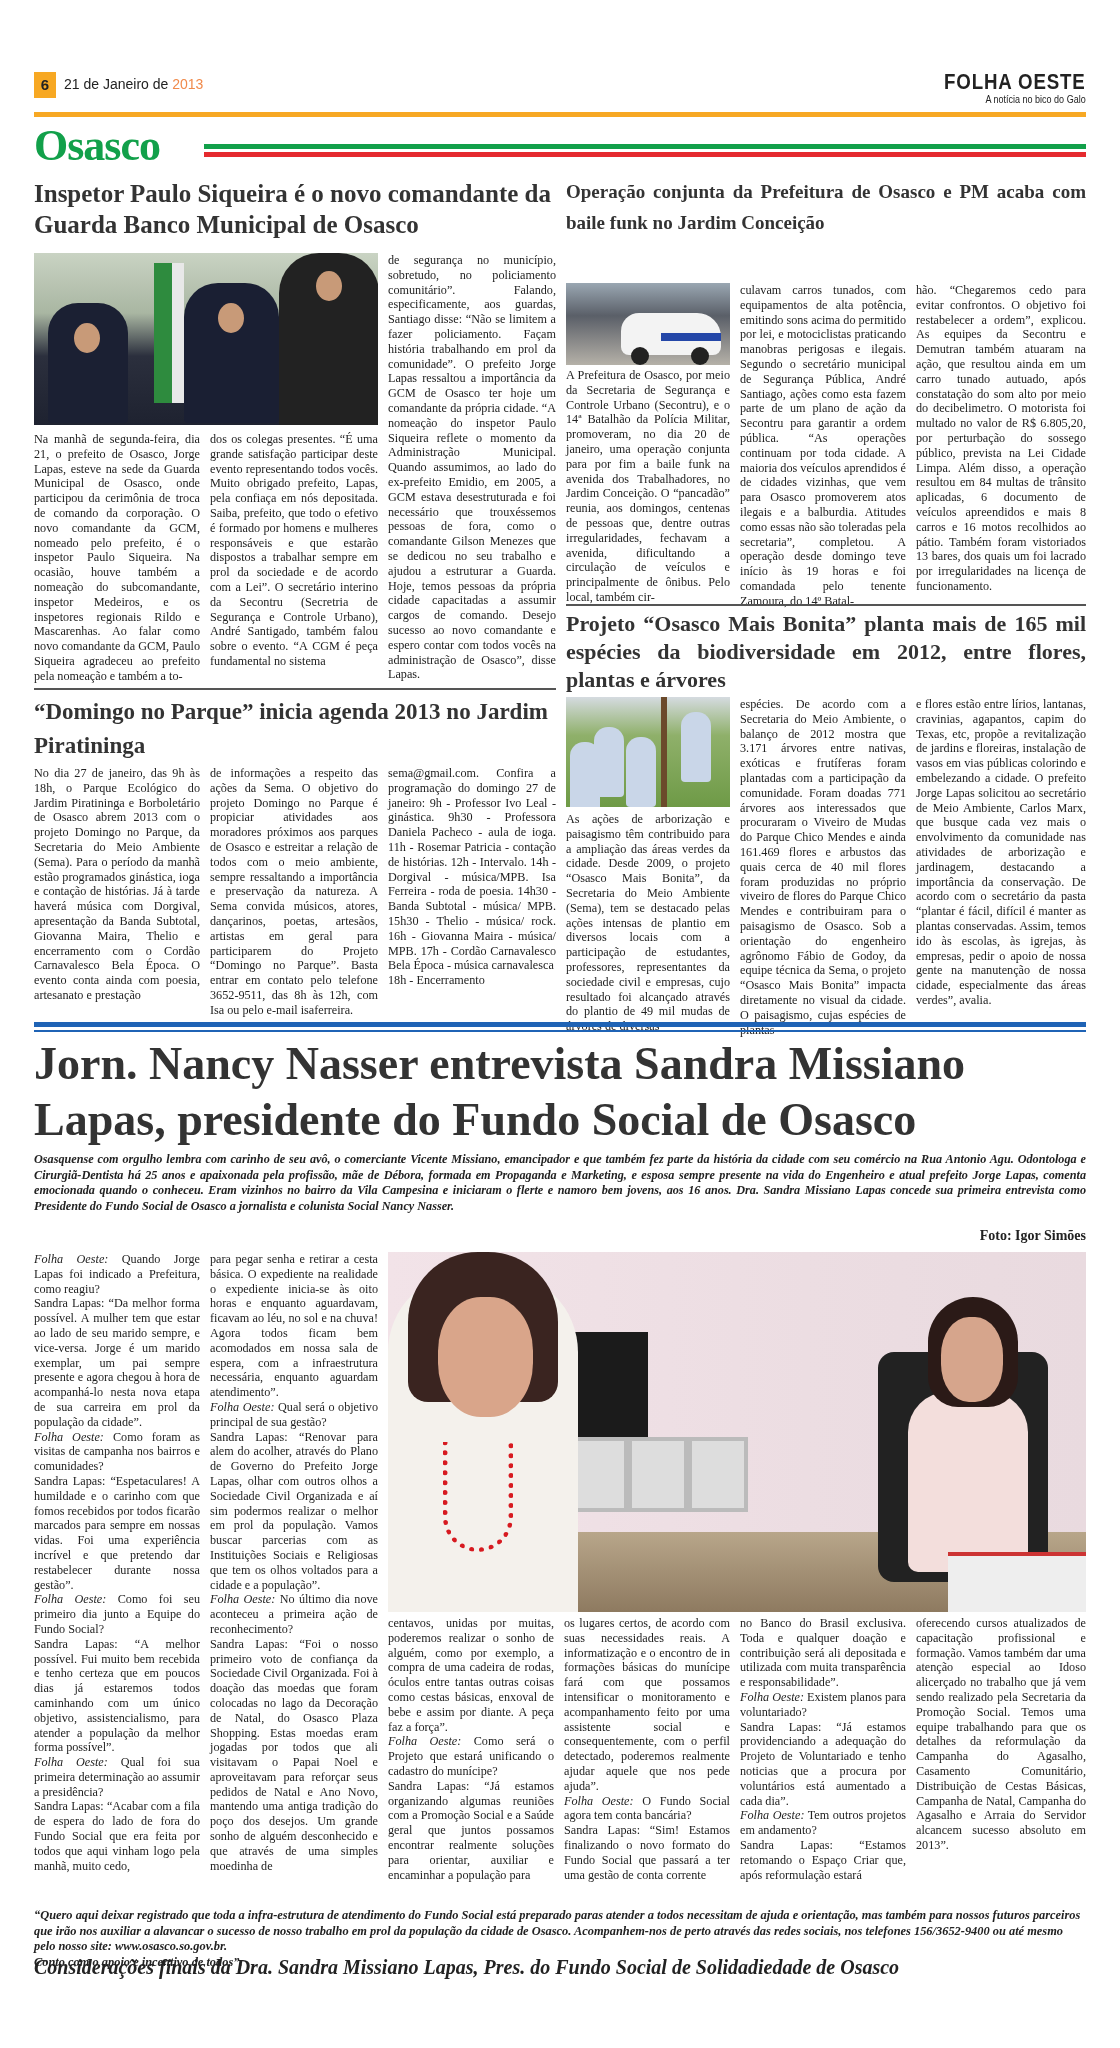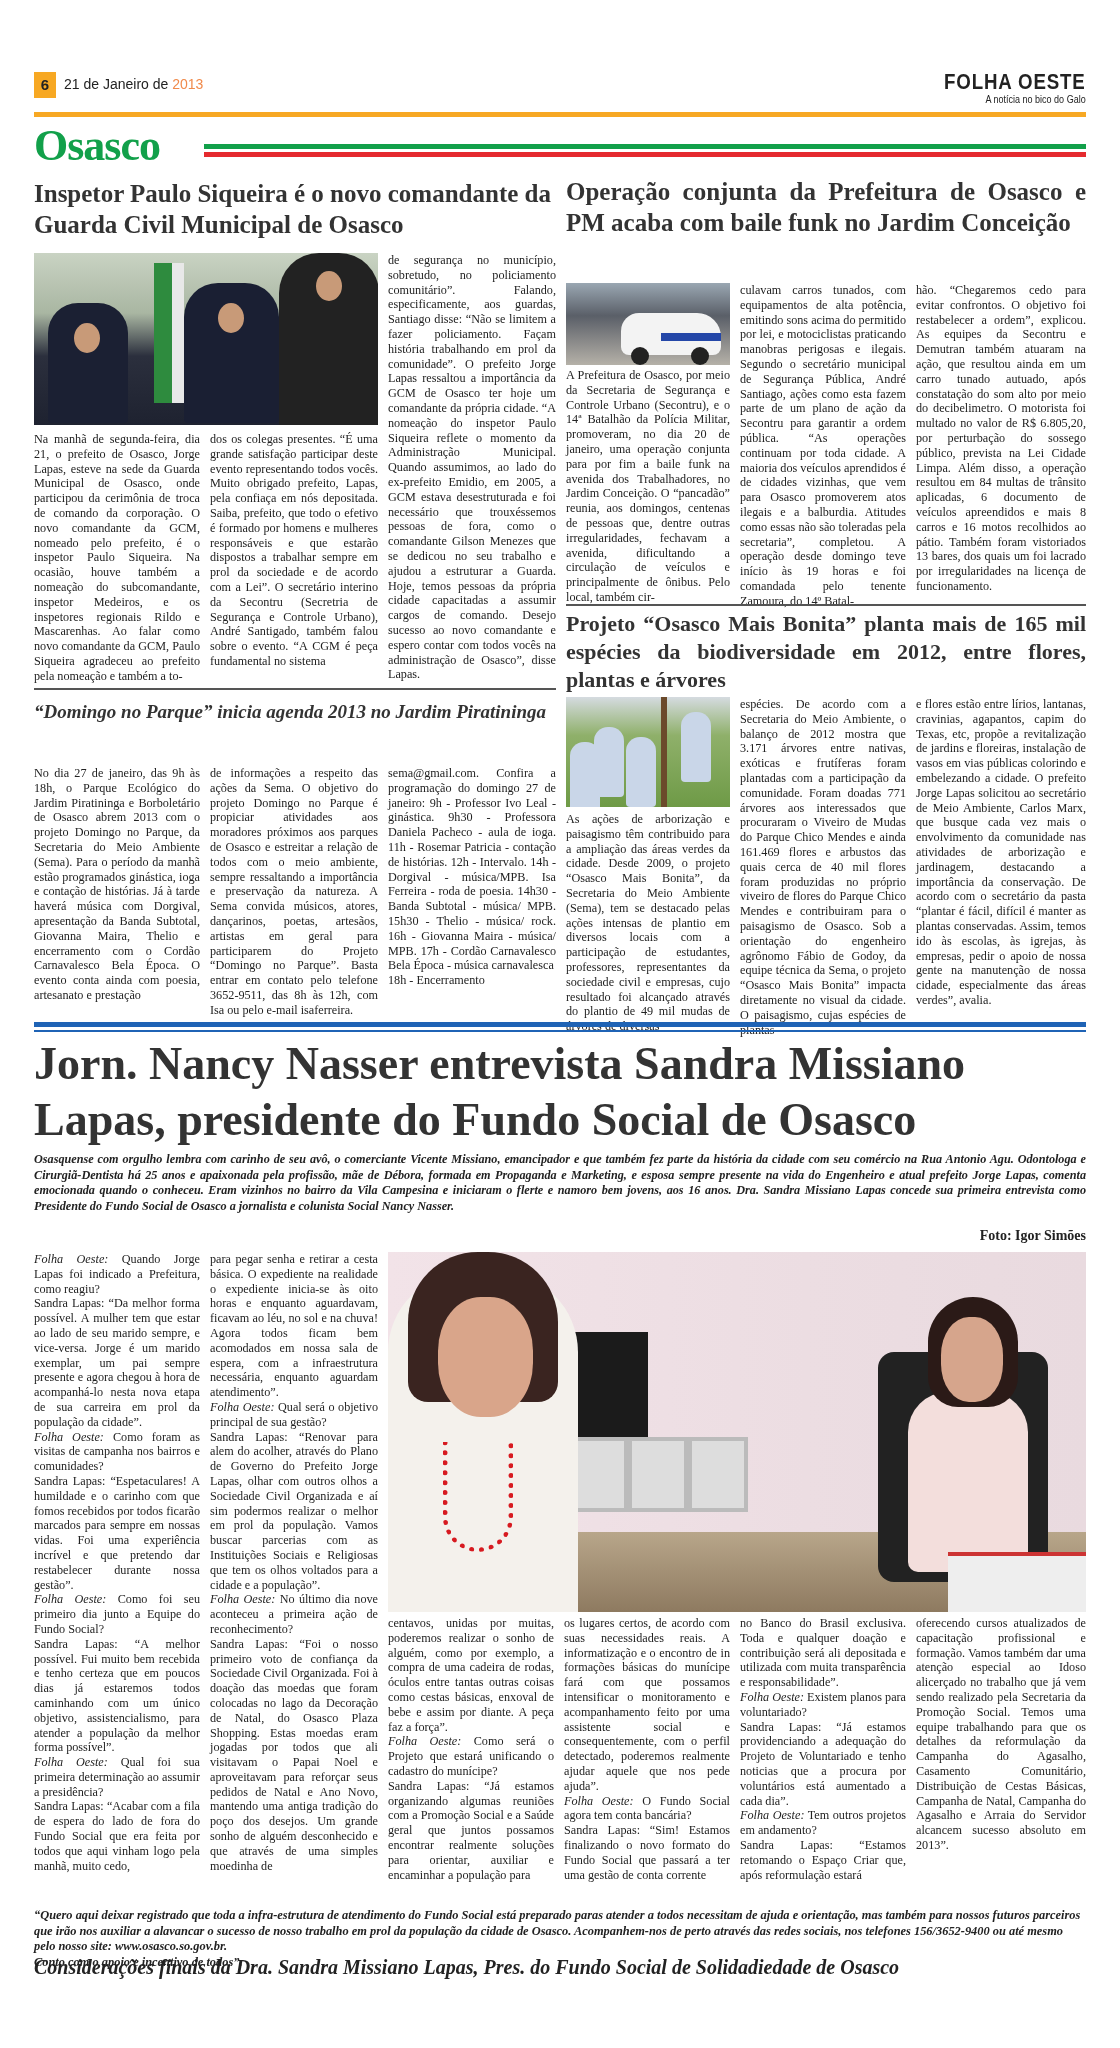--- a/index.html
+++ b/index.html
@@ -81,45 +81,45 @@
   </div>
 </div>
 <div class="orange-rule"></div>
 
 <div class="section">
   <div class="section-title">Osasco</div>
   <div class="stripe-g"></div>
   <div class="stripe-r"></div>
 </div>
 
-<div class="headline hl-condensed" style="left:34px; top:178px; width:520px; font-size:25px; line-height:31px;">Inspetor Paulo Siqueira é o novo comandante da Guarda Civil Municipal de Osasco</div>
+<div class="headline hl-condensed" style="left:34px; top:178px; width:520px; font-size:25px; line-height:31px;">Inspetor Paulo Siqueira é o novo comandante da Guarda Banco Municipal de Osasco</div>
 <div class="photo ph-guard" style="left:34px; top:253px; width:344px; height:172px;">
   <div class="flag1"></div>
   <div class="flag2"></div>
   <div class="p1"></div>
   <div class="p2"></div>
   <div class="p3"></div>
   <div class="face" style="left:40px; top:70px;"></div>
   <div class="face" style="left:184px; top:50px;"></div>
   <div class="face" style="left:282px; top:18px;"></div>
 </div>
 <div class="body-col" style="left:388px; top:253px; width:168px;">de segurança no município, sobretudo, no policiamento comunitário”. Falando, especificamente, aos guardas, Santiago disse: “Não se limitem a fazer policiamento. Façam história trabalhando em prol da comunidade”. O prefeito Jorge Lapas ressaltou a importância da GCM de Osasco ter hoje um comandante da própria cidade. “A nomeação do inspetor Paulo Siqueira reflete o momento da Administração Municipal. Quando assumimos, ao lado do ex-prefeito Emidio, em 2005, a GCM estava desestruturada e foi necessário que trouxéssemos pessoas de fora, como o comandante Gilson Menezes que se dedicou no seu trabalho e ajudou a estruturar a Guarda. Hoje, temos pessoas da própria cidade capacitadas a assumir cargos de comando. Desejo sucesso ao novo comandante e espero contar com todos vocês na administração de Osasco”, disse Lapas.</div>
 <div class="body-col" style="left:34px; top:432px; width:166px;">Na manhã de segunda-feira, dia 21, o prefeito de Osasco, Jorge Lapas, esteve na sede da Guarda Municipal de Osasco, onde participou da cerimônia de troca de comando da corporação. O novo comandante da GCM, nomeado pelo prefeito, é o inspetor Paulo Siqueira. Na ocasião, houve também a nomeação do subcomandante, inspetor Medeiros, e os inspetores regionais Rildo e Mascarenhas. Ao falar como novo comandante da GCM, Paulo Siqueira agradeceu ao prefeito pela nomeação e também a to-</div>
 <div class="body-col" style="left:210px; top:432px; width:168px;">dos os colegas presentes. “É uma grande satisfação participar deste evento representando todos vocês. Muito obrigado prefeito, Lapas, pela confiaça em nós depositada. Saiba, prefeito, que todo o efetivo é formado por homens e mulheres responsáveis e que estarão dispostos a trabalhar sempre em prol da sociedade e de acordo com a Lei”. O secretário interino da Secontru (Secretria de Segurança e Controle Urbano), André Santigado, também falou sobre o evento. “A CGM é peça fundamental no sistema</div>
 <div class="rule" style="left:34px; top:688px; width:522px;"></div>
 
-<div class="headline" style="left:34px; top:695px; width:525px; font-size:19px; line-height:34px;font-style:italic;">“Domingo no Parque” inicia agenda 2013 no Jardim Piratininga</div>
+<div class="headline" style="left:34px; top:695px; width:525px; font-size:23px; line-height:34px;">“Domingo no Parque” inicia agenda 2013 no Jardim Piratininga</div>
 <div class="body-col" style="left:34px; top:766px; width:166px;">No dia 27 de janeiro, das 9h às 18h, o Parque Ecológico do Jardim Piratininga e Borboletário de Osasco abrem 2013 com o projeto Domingo no Parque, da Secretaria do Meio Ambiente (Sema). Para o período da manhã estão programados ginástica, ioga e contação de histórias. Já à tarde haverá música com Dorgival, apresentação da Banda Subtotal, Giovanna Maira, Thelio e encerramento com o Cordão Carnavalesco Bela Época. O evento conta ainda com poesia, artesanato e prestação</div>
 <div class="body-col" style="left:210px; top:766px; width:168px;">de informações a respeito das ações da Sema. O objetivo do projeto Domingo no Parque é propiciar atividades aos moradores próximos aos parques de Osasco e estreitar a relação de todos com o meio ambiente, sempre ressaltando a importância e preservação da natureza. A Sema convida músicos, atores, dançarinos, poetas, artesãos, artistas em geral para participarem do Projeto “Domingo no Parque”. Basta entrar em contato pelo telefone 3652-9511, das 8h às 12h, com Isa ou pelo e-mail isaferreira.</div>
 <div class="body-col" style="left:388px; top:766px; width:168px;">
   <span>sema@gmail.com. Confira a programação do domingo 27 de janeiro: 9h - Professor Ivo Leal - ginástica. 9h30 - Professora Daniela Pacheco - aula de ioga. 11h - Rosemar Patricia - contação de histórias. 12h - Intervalo. 14h - Dorgival - música/MPB. Isa Ferreira - roda de poesia. 14h30 - Banda Subtotal - música/ MPB. 15h30 - Thelio - música/ rock. 16h - Giovanna Maira - música/ MPB. 17h - Cordão Carnavalesco Bela Época - música carnavalesca</span><br>
   <span>18h - Encerramento</span>
 </div>
 
-<div class="headline" style="left:566px; top:176px; width:520px; font-size:25px; line-height:31px; text-align:justify;">Operação conjunta da Prefeitura de Osasco e PM acaba com baile funk no Jardim Conceição</div>
+<div class="headline" style="left:566px; top:176px; width:520px; font-size:19px; line-height:31px; text-align:justify;">Operação conjunta da Prefeitura de Osasco e PM acaba com baile funk no Jardim Conceição</div>
 <div class="photo ph-car" style="left:566px; top:283px; width:164px; height:82px;">
   <div class="car"></div>
   <div class="stripe"></div>
   <div class="w1" style="left:65px;"></div>
   <div class="w2" style="left:125px;"></div>
 </div>
 <div class="body-col" style="left:566px; top:368px; width:164px;">A Prefeitura de Osasco, por meio da Secretaria de Segurança e Controle Urbano (Secontru), e o 14ª Batalhão da Polícia Militar, promoveram, no dia 20 de janeiro, uma operação conjunta para por fim a baile funk na avenida dos Trabalhadores, no Jardim Conceição. O “pancadão” reunia, aos domingos, centenas de pessoas que, dentre outras irregularidades, fechavam a avenida, dificultando a circulação de veículos e principalmente de ônibus. Pelo local, também cir-</div>
 <div class="body-col" style="left:740px; top:283px; width:166px;">culavam carros tunados, com equipamentos de alta potência, emitindo sons acima do permitido por lei, e motociclistas praticando manobras perigosas e ilegais. Segundo o secretário municipal de Segurança Pública, André Santiago, ações como esta fazem parte de um plano de ação da Secontru para garantir a ordem pública. “As operações continuam por toda cidade. A maioria dos veículos aprendidos é de cidades vizinhas, que vem para Osasco promoverem atos ilegais e a balburdia. Atitudes como essas não são toleradas pela secretaria”, completou. A operação desde domingo teve início às 19 horas e foi comandada pelo tenente Zamoura, do 14º Batal-</div>
 <div class="body-col" style="left:916px; top:283px; width:170px;">hão. “Chegaremos cedo para evitar confrontos. O objetivo foi restabelecer a ordem”, explicou. As equipes da Secontru e Demutran também atuaram na ação, que resultou ainda em um carro tunado autuado, após constatação do som alto por meio do decibelimetro. O motorista foi multado no valor de R$ 6.805,20, por perturbação do sossego público, prevista na Lei Cidade Limpa. Além disso, a operação resultou em 84 multas de trânsito aplicadas, 6 documento de veículos apreendidos e mais 8 carros e 16 motos recolhidos ao pátio. Também foram vistoriados 13 bares, dos quais um foi lacrado por irregularidades na licença de funcionamento.</div>
 <div class="rule" style="left:566px; top:604px; width:520px;"></div>

